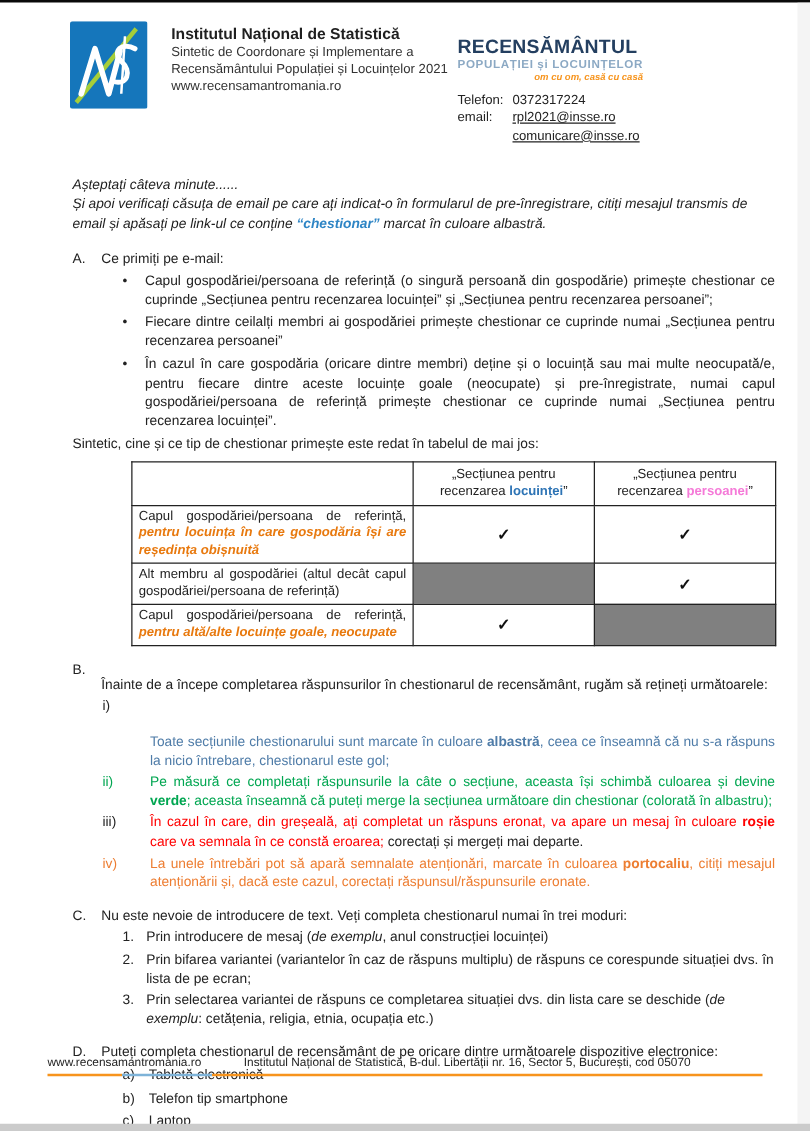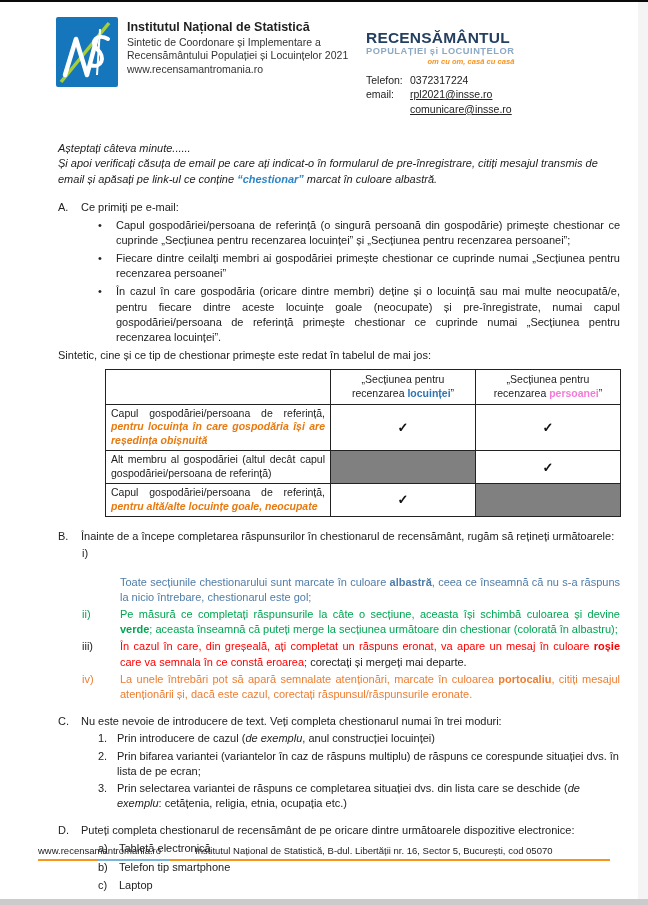--- a/index.html
+++ b/index.html
@@ -7,21 +7,21 @@
   .page {
     position:relative; width:648px; height:905px; background:#fff;
     font-family:"Liberation Sans", sans-serif; color:#222; overflow:hidden;
     border-top:2px solid #0a0a0a;
   }
   .right-edge { position:absolute; top:0; right:0; width:10px; height:100%; background:#f4f4f4; }
   .bottom-edge { position:absolute; bottom:0; left:0; width:100%; height:6px; background:#cbcbcb; }
 
   
   .header { display:flex; justify-content:space-between; padding:15px 30px 0 56px; }
-  .header-left { display:flex; gap:9px; }
+  .header-left { display:flex; gap:19px; }
   .ins-logo { width:62px; height:70px; flex:0 0 auto; }
   .hl-text { padding-top:3px; }
   .institute-name { font-size:12.5px; font-weight:bold; color:#1f1f1f; line-height:1.25; }
   .hl-sub { font-size:10.5px; line-height:1.3; color:#333; }
   .hl-site { font-size:10.5px; color:#333; }
 
   .header-right { width:252px; flex:0 0 auto; }
   .rpl-row { display:flex; gap:7px; }
   .rpl-logo { width:62px; height:62px; border:3px solid #2A5B7E; background:#fff; flex:0 0 auto; }
   .rpl-text { padding-top:13px; }
@@ -193,21 +193,21 @@
         <td class="c1"><span>Capul gospodăriei/persoana de referință, </span><span class="hl-orange">pentru altă/alte locuințe goale, neocupate</span></td>
         <td class="chk">✓</td>
         <td class="gray"></td>
       </tr>
     </tbody>
       </table>
 
     <div class="section">
       <div class="sec-head">
         <span class="sec-label">B.</span>
-        <span class="sec-title" style="text-align:justify;">Înainte de a începe completarea răspunsurilor în chestionarul de recensământ, rugăm să rețineți următoarele:</span>
+        <span class="sec-title" style="text-align:justify;margin-top:12px;">Înainte de a începe completarea răspunsurilor în chestionarul de recensământ, rugăm să rețineți următoarele:</span>
       </div>
       <div class="blist">
         <div class="blist-item">
           <span class="blist-num">i)</span>
           <span class="blist-body c-steel"><span>Toate secțiunile chestionarului sunt marcate în culoare </span><span class="bold">albastră</span><span>, ceea ce înseamnă că nu s-a răspuns la nicio întrebare, chestionarul este gol;</span></span>
         </div>
         <div class="blist-item">
           <span class="blist-num num-green">ii)</span>
           <span class="blist-body c-green"><span>Pe măsură ce completați răspunsurile la câte o secțiune, aceasta își schimbă culoarea și devine </span><span class="bold">verde</span><span>; aceasta înseamnă că puteți merge la secțiunea următoare din chestionar (colorată în albastru);</span></span>
         </div>
@@ -223,21 +223,21 @@
     </div>
 
     <div class="section">
       <div class="sec-head">
         <span class="sec-label">C.</span>
         <span class="sec-title">Nu este nevoie de introducere de text. Veți completa chestionarul numai în trei moduri:</span>
       </div>
       <div class="numlist">
         <div class="numlist-item">
           <span class="numlist-num">1.</span>
-          <span class="numlist-body"><span>Prin introducere de cazul (</span><span class="ital">de exemplu</span><span>, anul construcției locuinței)</span></span>
+          <span class="numlist-body"><span>Prin introducere de mesaj (</span><span class="ital">de exemplu</span><span>, anul construcției locuinței)</span></span>
         </div>
         <div class="numlist-item">
           <span class="numlist-num">2.</span>
           <span class="numlist-body"><span>Prin bifarea variantei (variantelor în caz de răspuns multiplu) de răspuns ce corespunde situației dvs. în lista de pe ecran;</span></span>
         </div>
         <div class="numlist-item">
           <span class="numlist-num">3.</span>
           <span class="numlist-body"><span>Prin selectarea variantei de răspuns ce completarea situației dvs. din lista care se deschide (</span><span class="ital">de exemplu</span><span>: cetățenia, religia, etnia, ocupația etc.)</span></span>
         </div>
       </div>

